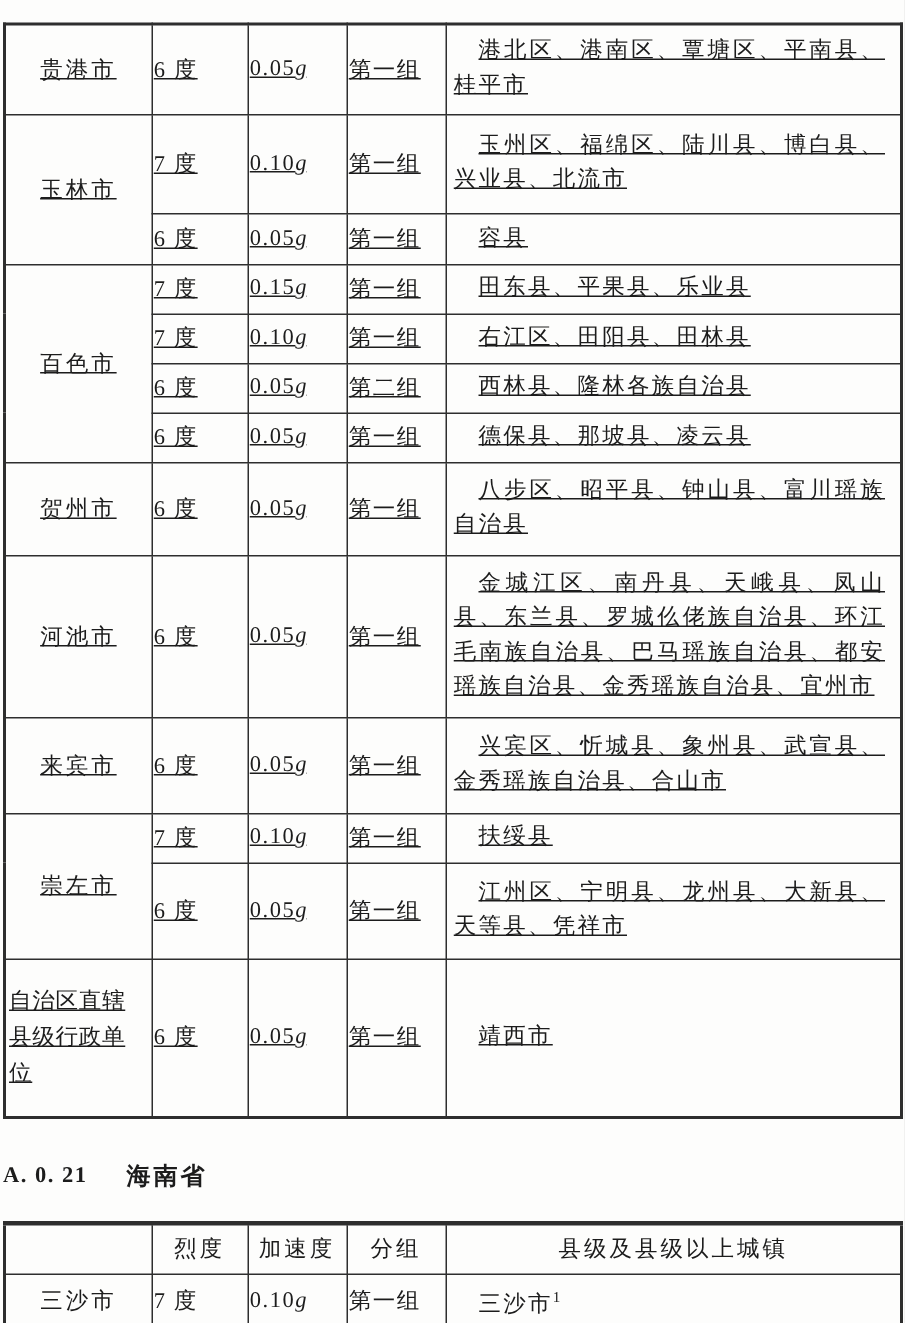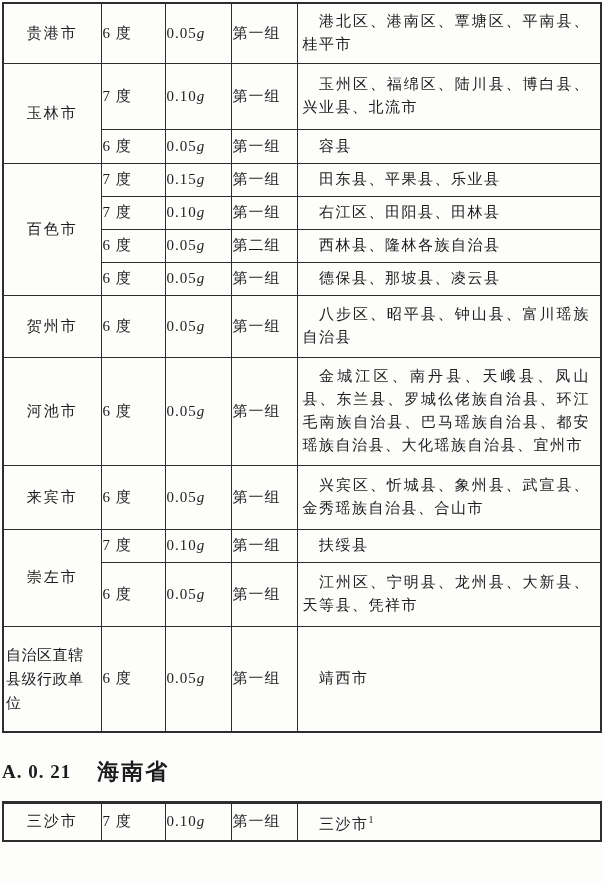--- a/index.html
+++ b/index.html
@@ -25,25 +25,26 @@
   col.c-towns { width: 304px; }
 
   td, th {
     border: 1px solid #2e2e2e;
     font-size: 15px;
     font-weight: normal;
     color: #1c1c1c;
     overflow: hidden;
   }
   .t1 {
-    margin-top: 2px;
+    margin-top: 15px;
     border-left: 2px solid #2e2e2e;
     border-right: 2px solid #2e2e2e;
     border-bottom: 2px solid #2e2e2e;
     border-top: 2px solid #2e2e2e;
+    text-decoration: underline;
   }
   .t2 {
     border: 2px solid #2e2e2e;
     border-top-width: 3px;
   }
   td.city {
     text-align: center;
     vertical-align: middle;
     letter-spacing: 2px;
     padding: 0 1px;
@@ -76,25 +77,25 @@
     letter-spacing: 2px;
   }
   .section-heading {
     margin: 22px 0 0 2px;
     height: 34px;
     display: flex;
     align-items: center;
     font-weight: bold;
   }
   .section-heading .num {
-    font-size: 19px;
+    font-size: 15px;
     letter-spacing: 1px;
   }
   .section-heading .title {
-    font-size: 22px;
+    font-size: 16px;
     margin-left: 26px;
     letter-spacing: 2px;
   }
   .t2 { margin-top: 12px; }
 </style>
 </head>
 <body>
 
 <div class="page">
 
@@ -161,21 +162,21 @@
         <td class="val"><span>0.05</span><i>g</i></td>
         <td class="val">第一组</td>
         <td class="towns">八步区、昭平县、钟山县、富川瑶族自治县</td>
       </tr>
 
       <tr style="height:108px;">
         <td class="city">河池市</td>
         <td class="val">6 度</td>
         <td class="val"><span>0.05</span><i>g</i></td>
         <td class="val">第一组</td>
-        <td class="towns">金城江区、南丹县、天峨县、凤山县、东兰县、罗城仫佬族自治县、环江毛南族自治县、巴马瑶族自治县、都安瑶族自治县、大化瑶族自治县、宜州市</td>
+        <td class="towns">金城江区、南丹县、天峨县、凤山县、东兰县、罗城仫佬族自治县、环江毛南族自治县、巴马瑶族自治县、都安瑶族自治县、金秀瑶族自治县、宜州市</td>
       </tr>
 
       <tr style="height:64px;">
         <td class="city">来宾市</td>
         <td class="val">6 度</td>
         <td class="val"><span>0.05</span><i>g</i></td>
         <td class="val">第一组</td>
         <td class="towns">兴宾区、忻城县、象州县、武宣县、金秀瑶族自治县、合山市</td>
       </tr>
 
@@ -210,20 +211,27 @@
 
   <table class="t2">
     <colgroup>
       <col class="c-city">
         <col class="c-int">
         <col class="c-acc">
         <col class="c-grp">
         <col class="c-towns">
     </colgroup>
     <tbody>
+      <tr style="height:34px;">
+        <th class="head"></th>
+        <th class="head">烈度</th>
+        <th class="head">加速度</th>
+        <th class="head">分组</th>
+        <th class="head">县级及县级以上城镇</th>
+      </tr>
       <tr style="height:28px;">
         <td class="city">三沙市</td>
         <td class="val">7 度</td>
         <td class="val"><span>0.10</span><i>g</i></td>
         <td class="val">第一组</td>
         <td class="towns"><span>三沙市</span><sup>1</sup></td>
       </tr>
     </tbody>
   </table>
 

